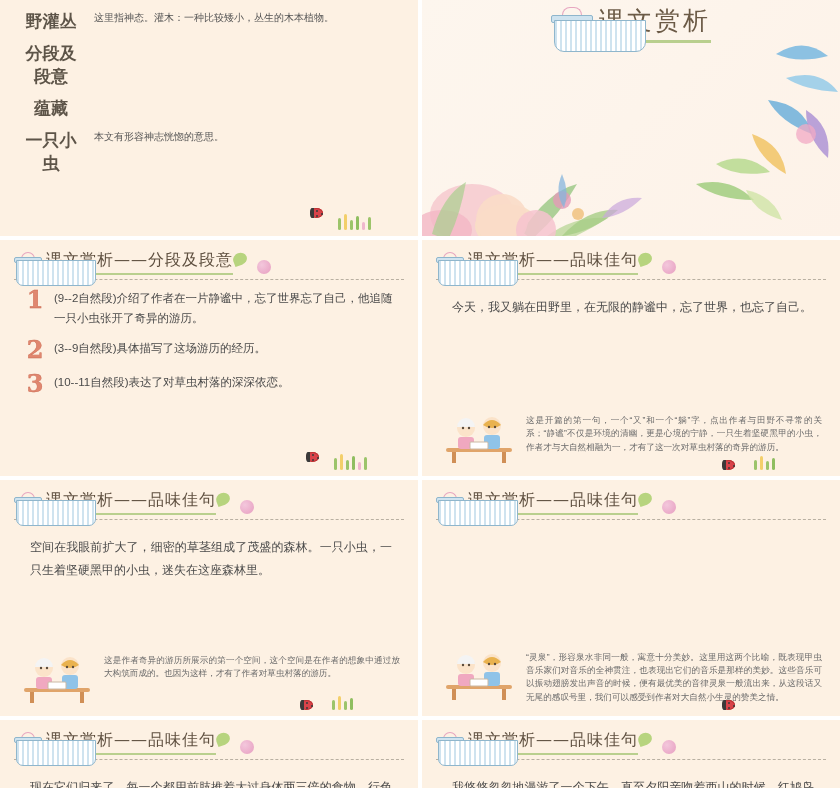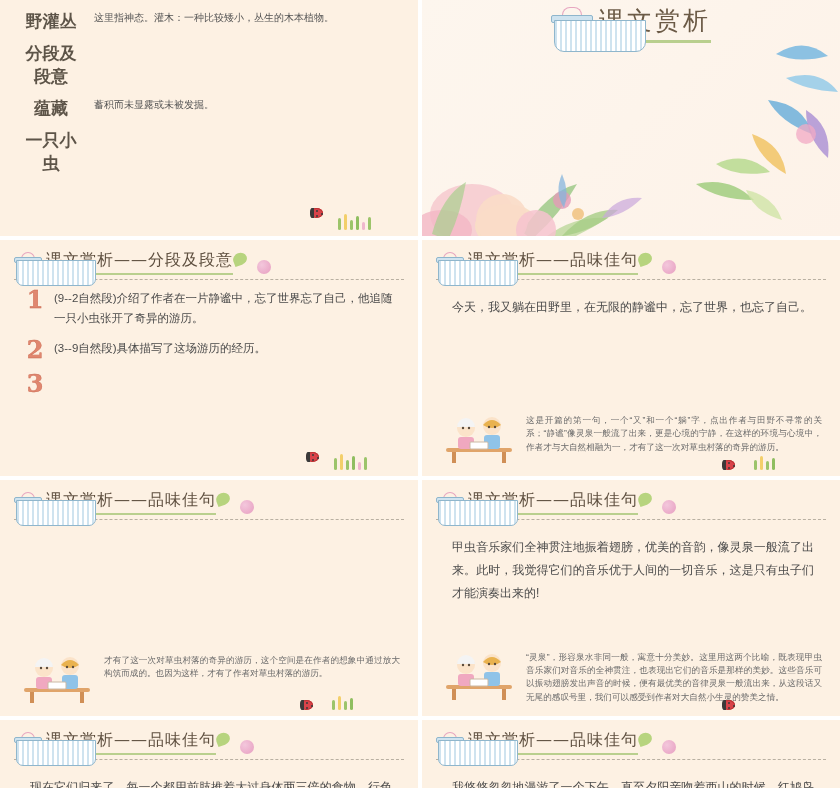--- a/index.html
+++ b/index.html
@@ -134,24 +134,24 @@
     <div class="vocab">
       <div class="vrow">
         <div class="vterm">野灌丛</div>
         <div class="vdef">这里指神态。灌木：一种比较矮小，丛生的木本植物。</div>
       </div>
       <div class="vrow">
         <div class="vterm">分段及段意</div>
       </div>
       <div class="vrow">
         <div class="vterm u">蕴藏</div>
-        <div class="vdef">蓄积而未显露或未被发掘。</div>
       </div>
       <div class="vrow">
         <div class="vterm">一只小虫</div>
+        <div class="vdef">本文有形容神志恍惚的意思。</div>
       </div>
     </div>
     <div class="ladybug" style="left:310px;bottom:18px;"></div>
     <div class="grassdots" style="left:336px;">
       <i style="left:2px;height:12px;"></i>
         <i style="left:8px;height:16px;background:#f3cf6a;"></i>
       <i style="left:14px;height:10px;"></i>
         <i style="left:20px;height:14px;background:#8fbe60;"></i>
       <i style="left:26px;height:8px;background:#f0b7cd;"></i>
         <i style="left:32px;height:13px;"></i>
@@ -214,20 +214,21 @@
       <div class="nrow">
         <div class="num">1</div>
         <div class="ntext">(9--2自然段)介绍了作者在一片静谧中，忘了世界忘了自己，他追随一只小虫张开了奇异的游历。</div>
       </div>
       <div class="nrow">
         <div class="num">2</div>
         <div class="ntext">(3--9自然段)具体描写了这场游历的经历。</div>
       </div>
       <div class="nrow">
         <div class="num">3</div>
+        <div class="ntext">(10--11自然段)表达了对草虫村落的深深依恋。</div>
       </div>
     </div>
     <div class="ladybug" style="left:306px;bottom:14px;"></div>
     <div class="grassdots" style="left:332px;">
       <i style="left:2px;height:12px;"></i>
         <i style="left:8px;height:16px;background:#f3cf6a;"></i>
       <i style="left:14px;height:10px;"></i>
         <i style="left:20px;height:14px;background:#8fbe60;"></i>
       <i style="left:26px;height:8px;background:#f0b7cd;"></i>
         <i style="left:32px;height:13px;"></i>
@@ -257,21 +258,21 @@
         <rect x="18" y="25" width="16" height="12" rx="3" fill="#f0a8c0"></rect>
         <circle cx="23" cy="16" r="1.2" fill="#5b4a3a"></circle>
           <circle cx="29" cy="16" r="1.2" fill="#5b4a3a"></circle>
         <circle cx="52" cy="14" r="9" fill="#fbe3c9"></circle>
         <path d="M43 13q9-10 18 0q-4 3-9 3t-9-3z" fill="#e9b24e"></path>
         <rect x="44" y="23" width="16" height="14" rx="3" fill="#8fc3e8"></rect>
         <circle cx="49" cy="15" r="1.2" fill="#5b4a3a"></circle>
           <circle cx="55" cy="15" r="1.2" fill="#5b4a3a"></circle>
         <rect x="30" y="30" width="18" height="7" rx="1" fill="#fff" stroke="#cbb9a4" stroke-width="1"></rect>
       </svg>
-      <div class="note-text">这是开篇的第一句，一个“又”和一个“躺”字，点出作者与田野不寻常的关系；“静谧”像灵泉一般流了出来，更是心境的宁静，在这样的环境与心境中，作者才与大自然相融为一，才有了这一次对草虫村落的奇异的游历。</div>
+      <div class="note-text">这是开篇的第一句，一个“又”和一个“躺”字，点出作者与田野不寻常的关系；“静谧”不仅是环境的清幽，更是心境的宁静，一只生着坚硬黑甲的小虫，作者才与大自然相融为一，才有了这一次对草虫村落的奇异的游历。</div>
     </div>
     <div class="ladybug" style="left:300px;bottom:6px;"></div>
     <div class="grassdots" style="left:330px;">
       <i style="left:2px;height:10px;"></i>
         <i style="left:8px;height:14px;background:#f3cf6a;"></i>
       <i style="left:14px;height:9px;"></i>
         <i style="left:20px;height:12px;background:#8fbe60;"></i>
     </div>
   </div>
 
@@ -280,38 +281,39 @@
       <div class="basket">
         <div class="handle"></div>
           <div class="rim"></div>
           <div class="body"></div>
       </div>
       <div class="hdr-title">课文赏析——品味佳句</div>
       <div class="hdr-leaf"></div>
       <div class="hdr-ball"></div>
     </div>
     <div class="dashline"></div>
+    <div class="body center">空间在我眼前扩大了，细密的草茎组成了茂盛的森林。一只小虫，一只生着坚硬黑甲的小虫，迷失在这座森林里。</div>
     <div class="note">
       <svg class="kids" viewBox="0 0 78 52">
         <rect x="6" y="36" width="66" height="4" rx="2" fill="#e0a46a"></rect>
         <rect x="12" y="40" width="4" height="11" fill="#d08f56"></rect>
         <rect x="62" y="40" width="4" height="11" fill="#d08f56"></rect>
         <circle cx="26" cy="16" r="9" fill="#fbe3c9"></circle>
         <path d="M17 15a9 9 0 0 1 18 0z" fill="#f4f4f4"></path>
         <rect x="18" y="25" width="16" height="12" rx="3" fill="#f0a8c0"></rect>
         <circle cx="23" cy="16" r="1.2" fill="#5b4a3a"></circle>
           <circle cx="29" cy="16" r="1.2" fill="#5b4a3a"></circle>
         <circle cx="52" cy="14" r="9" fill="#fbe3c9"></circle>
         <path d="M43 13q9-10 18 0q-4 3-9 3t-9-3z" fill="#e9b24e"></path>
         <rect x="44" y="23" width="16" height="14" rx="3" fill="#8fc3e8"></rect>
         <circle cx="49" cy="15" r="1.2" fill="#5b4a3a"></circle>
           <circle cx="55" cy="15" r="1.2" fill="#5b4a3a"></circle>
         <rect x="30" y="30" width="18" height="7" rx="1" fill="#fff" stroke="#cbb9a4" stroke-width="1"></rect>
       </svg>
-      <div class="note-text">才有了这一次对草虫村落的奇异的游历，这个空间是在作者的想象中通过放大构筑而成的。也因为这样，才有了作者对草虫村落的游历。</div>
+      <div class="note-text">这是作者奇异的游历所展示的第一个空间，这个空间是在作者的想象中通过放大构筑而成的。也因为这样，才有了作者对草虫村落的游历。</div>
     </div>
     <div class="ladybug" style="left:300px;bottom:6px;"></div>
     <div class="grassdots" style="left:330px;">
       <i style="left:2px;height:10px;"></i>
         <i style="left:8px;height:14px;background:#f3cf6a;"></i>
       <i style="left:14px;height:9px;"></i>
         <i style="left:20px;height:12px;background:#8fbe60;"></i>
     </div>
   </div>
 
@@ -320,21 +322,20 @@
       <div class="basket">
         <div class="handle"></div>
           <div class="rim"></div>
           <div class="body"></div>
       </div>
       <div class="hdr-title">课文赏析——品味佳句</div>
       <div class="hdr-leaf"></div>
       <div class="hdr-ball"></div>
     </div>
     <div class="dashline"></div>
-    <div class="body center">甲虫音乐家们全神贯注地振着翅膀，优美的音韵，像灵泉一般流了出来。此时，我觉得它们的音乐优于人间的一切音乐，这是只有虫子们才能演奏出来的!</div>
     <div class="note">
       <svg class="kids" viewBox="0 0 78 52">
         <rect x="6" y="36" width="66" height="4" rx="2" fill="#e0a46a"></rect>
         <rect x="12" y="40" width="4" height="11" fill="#d08f56"></rect>
         <rect x="62" y="40" width="4" height="11" fill="#d08f56"></rect>
         <circle cx="26" cy="16" r="9" fill="#fbe3c9"></circle>
         <path d="M17 15a9 9 0 0 1 18 0z" fill="#f4f4f4"></path>
         <rect x="18" y="25" width="16" height="12" rx="3" fill="#f0a8c0"></rect>
         <circle cx="23" cy="16" r="1.2" fill="#5b4a3a"></circle>
           <circle cx="29" cy="16" r="1.2" fill="#5b4a3a"></circle>

